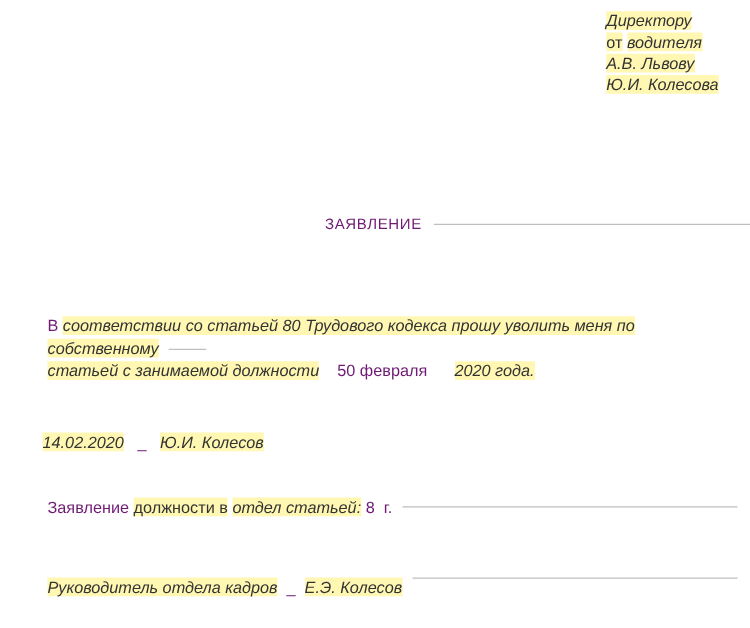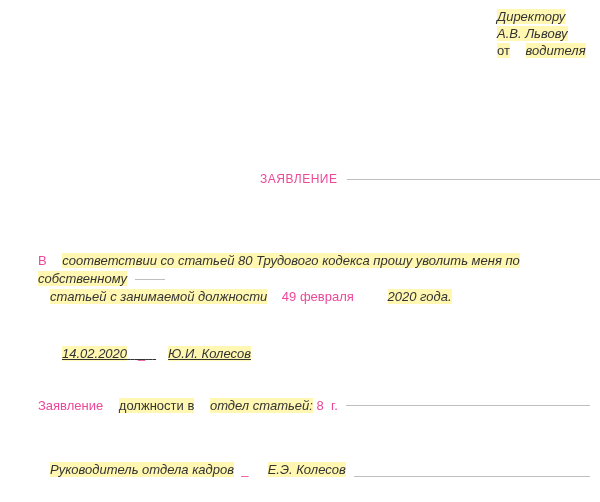--- a/index.html
+++ b/index.html
@@ -8,21 +8,20 @@
     width: 600px;
     height: 502px;
     background: #ffffff;
     font-family: "Segoe UI", Arial, sans-serif;
     font-size: 13px;
     color: #333;
     position: relative;
   }
   .hl {
     background: #fff7b2;
-    margin-left: 12px;
   }
   .italic {
     font-style: italic;
   }
   .page {
     position: relative;
     width: 600px;
     height: 502px;
   }
   
@@ -73,22 +72,21 @@
   .body .line-after {
     display: inline-block;
     vertical-align: middle;
     height: 1px;
     background: #bfbfbf;
   }
   
   .dateline {
     position: absolute;
     top: 346px;
-    left: 50px;
-    text-decoration: underline;
+    left: 34px;
   }
   
   .recv {
     position: absolute;
     top: 398px;
     left: 38px;
     right: 10px;
     display: flex;
     align-items: center;
     white-space: nowrap;
@@ -99,63 +97,64 @@
     background: #bfbfbf;
     margin-left: 8px;
   }
   
   .hrhead {
     position: absolute;
     top: 462px;
     left: 38px;
     right: 10px;
     display: flex;
-    align-items: flex-end;
+    align-items: flex-start;
     white-space: nowrap;
   }
   .hrhead .trail {
     flex: 1;
     height: 1px;
     background: #bfbfbf;
     margin-left: 8px;
   }
   .grey {
-    color: #ec4899;
+    color: #701a75;
   }
 </style>
 </head>
 <body>
 
 <div class="page">
 
   <div class="addr">
     <span class="row"><span class="hl italic">Директору</span></span>
-    <span class="row"><span class="hl italic">А.В. Львову</span></span>
     <span class="row">
       <span class="hl">от</span>
       <span> </span>
       <span class="hl italic">водителя</span>
     </span>
+    <span class="row"><span class="hl italic">А.В. Львову</span></span>
+    <span class="row"><span class="hl italic">Ю.И. Колесова</span></span>
   </div>
 
   <div class="title-row">
     <div class="title-pad"></div>
     <div class="title-text grey">ЗАЯВЛЕНИЕ</div>
     <div class="title-line"></div>
   </div>
 
   <div class="body">
     <span class="grey">В</span>
     <span> </span>
     <span class="hl italic">соответствии со статьей 80 Трудового кодекса прошу уволить меня по собственному</span>
     <span class="line-after" style="width:30px;margin-left:4px;"></span>
     <br>
     <span class="hl italic">статьей с занимаемой должности</span>
     <span>&nbsp;&nbsp;</span>
-    <span class="grey">49 февраля</span>
+    <span class="grey">50 февраля</span>
     <span>&nbsp;&nbsp;&nbsp;&nbsp;</span>
     <span class="hl italic">2020 года.</span>
   </div>
 
   <div class="dateline">
     <span class="hl italic">14.02.2020</span>
     <span>&nbsp;</span>
     <span class="grey">_</span>
     <span>&nbsp;</span>
     <span class="hl italic">Ю.И. Колесов</span>

